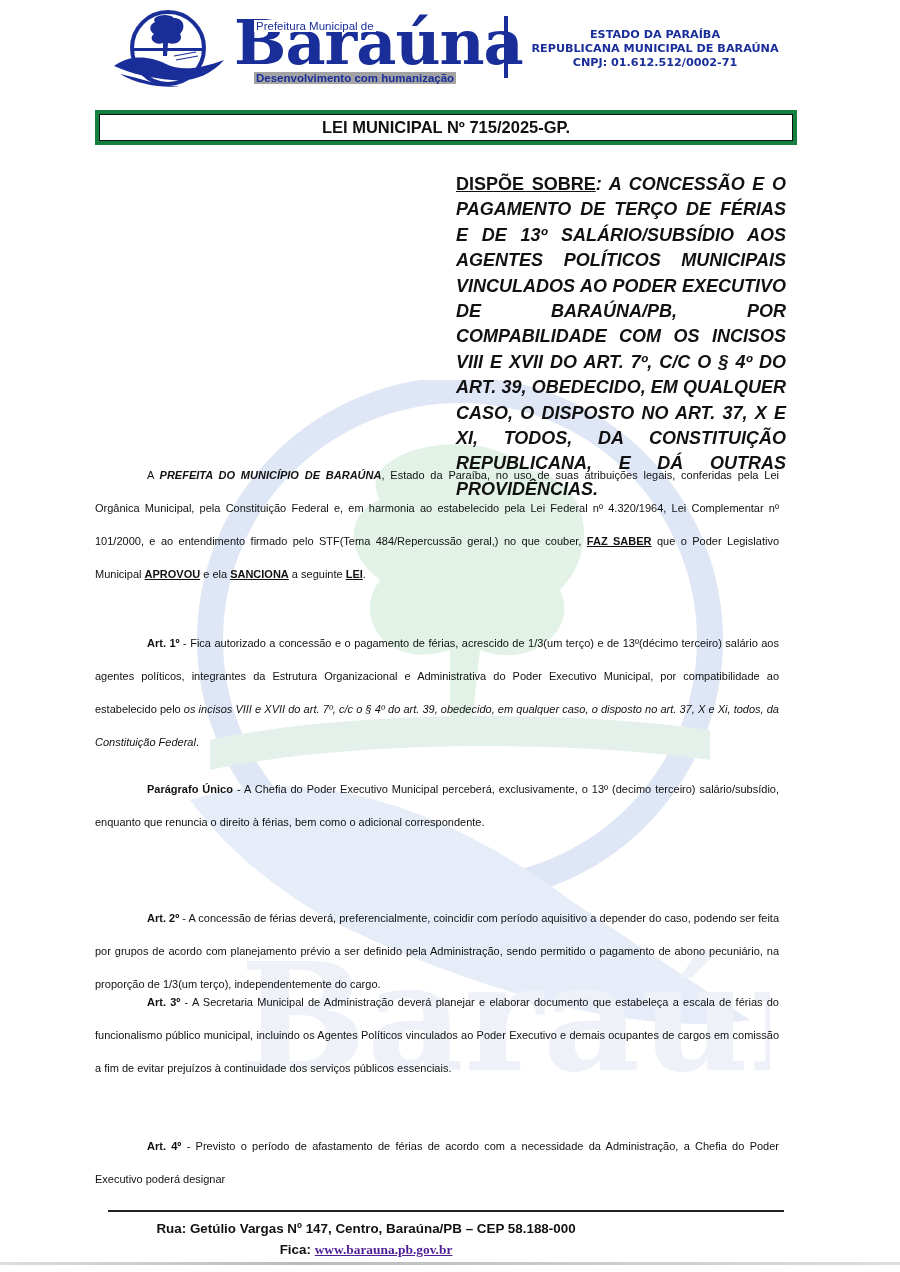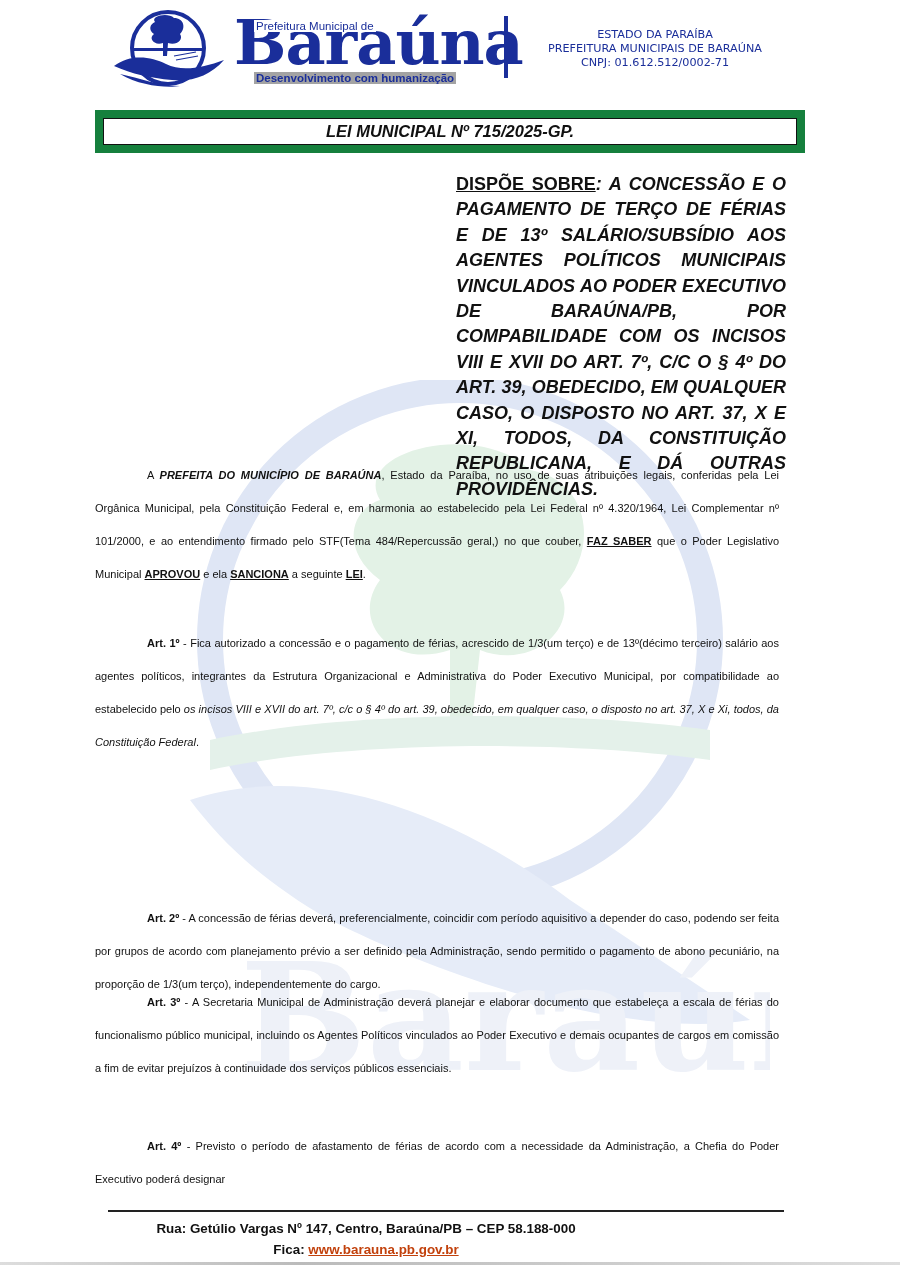--- a/index.html
+++ b/index.html
@@ -21,29 +21,29 @@
   .logo-text { position:absolute; left:124px; top:0; width:370px; height:86px; color:#1a2e9a; }
   .logo-pre { position:absolute; left:14px; top:10px; font-size:11.5px; color:#1a2e9a; }
   .logo-main {
     position:absolute; left:0; top:6px; font-family:"DejaVu Serif", "Liberation Serif", serif;
     font-size:62px; font-weight:bold; letter-spacing:-1px; color:#1a2e9a; line-height:1;
   }
   .logo-sub { position:absolute; left:20px; top:66px; font-size:11.5px; color:#1a2e9a; }
   .header-divider { position:absolute; left:394px; top:10px; width:4px; height:62px; background:#1a2e9a; }
   .header-right {
     position:absolute; left:400px; top:22px; width:290px; text-align:center;
-    color:#1a2e9a; font-weight:normal; font-size:11.2px; line-height:14px;
+    color:#1a2e9a; font-weight:bold; font-size:11.2px; line-height:14px;
     font-family:"DejaVu Sans", sans-serif;
   }
 
   
   .title-box {
     position:absolute; left:95px; top:110px; width:694px; height:27px;
-    border:8px solid #15803d; box-shadow: inset 0 0 0 1px #111;
-    display:flex; align-items:center; justify-content:center;font-style:italic;
+    border:4px solid #15803d; box-shadow: inset 0 0 0 1px #111;
+    display:flex; align-items:center; justify-content:center;
   }
   .title-box span { font-weight:bold; font-size:16.5px; font-family:"Liberation Sans", sans-serif; }
 
   
   .ementa {
     position:absolute; left:456px; top:172px; width:330px;
     font-size:18px; line-height:25.4px; font-weight:bold; font-style:italic;
     text-align:justify; text-align-last:left;
   }
   .ementa .lead { font-style:normal; text-decoration:underline; }
@@ -55,21 +55,21 @@
   }
   .indent { display:inline-block; width:52px; }
   b.u { text-decoration:underline; }
 
   
   .footer-line { position:absolute; left:108px; top:1210px; width:676px; height:2px; background:#222; }
   .footer {
     position:absolute; left:0; top:1218px; width:732px; text-align:center;
     font-size:13.4px; font-weight:bold; line-height:21px;
   }
-  .footer a { color:#c2410c; text-decoration:underline; }
+  .footer a { color:#4c1d95; text-decoration:underline;font-family:Liberation Serif, serif; }
   .bottom-edge { position:absolute; left:0; top:1262px; width:900px; height:3px; background:linear-gradient(90deg,#ddd,#bbb,#ccc,#ddd); }
 </style>
 </head>
 <body>
 
 <svg class="watermark" viewBox="0 0 620 760">
   <circle cx="310" cy="260" r="250" fill="none" stroke="#dfe6f5" stroke-width="26"></circle>
   <path d="M230 120 C200 70 330 40 380 90 C440 100 450 170 410 210 C430 250 380 290 330 270 L320 360 L300 360 L300 270 C240 290 200 240 230 200 C190 170 200 130 230 120 Z" fill="#e3f2e6"></path>
   <path d="M60 360 C200 330 420 330 560 350 L560 380 C420 360 200 360 60 390 Z" fill="#e4f1ea"></path>
   <path d="M40 420 C160 380 300 430 420 520 C480 560 540 600 600 640 C480 660 300 600 180 540 C110 500 70 460 40 420 Z" fill="#e6ecf8"></path>
@@ -88,41 +88,44 @@
       <path d="M64 48 L86 44 M66 52 L88 48" stroke="#1a2e9a" stroke-width="1.2"></path>
     </svg>
     <div class="logo-text">
       <span class="logo-main">Baraúna</span>
       <span class="logo-pre" style="left:20px;top:14px;background:#fff;padding:0 2px;">Prefeitura Municipal de</span>
       <span class="logo-sub" style="background:#a3a3a3;padding:0 2px;font-weight:bold;">Desenvolvimento com humanização</span>
     </div>
     <div class="header-divider"></div>
     <div class="header-right">
       <div>ESTADO DA PARAÍBA</div>
-      <div>PREFEITURA MUNICIPAIS DE BARAÚNA</div>
+      <div>REPUBLICANA MUNICIPAL DE BARAÚNA</div>
       <div>CNPJ: 01.612.512/0002-71</div>
     </div>
   </div>
 
   <div class="title-box">
     <span>LEI MUNICIPAL Nº 715/2025-GP.</span>
   </div>
 
   <div class="ementa">
     <span class="lead">DISPÕE SOBRE</span><span>: A CONCESSÃO E O PAGAMENTO DE TERÇO DE FÉRIAS E DE 13º SALÁRIO/SUBSÍDIO AOS AGENTES POLÍTICOS MUNICIPAIS VINCULADOS AO PODER EXECUTIVO DE BARAÚNA/PB, POR COMPABILIDADE COM OS INCISOS VIII E XVII DO ART. 7º, C/C O § 4º DO ART. 39, OBEDECIDO, EM QUALQUER CASO, O DISPOSTO NO ART. 37, X E XI, TODOS, DA CONSTITUIÇÃO REPUBLICANA, E DÁ OUTRAS PROVIDÊNCIAS.</span>
   </div>
 
   <div class="para" style="top:459px;">
     <span class="indent"></span><span>A </span><b><i>PREFEITA DO MUNICÍPIO DE BARAÚNA</i></b><span>, Estado da Paraíba, no uso de suas atribuições legais, conferidas pela Lei Orgânica Municipal, pela Constituição Federal e, em harmonia ao estabelecido pela Lei Federal nº 4.320/1964, Lei Complementar nº 101/2000, e ao entendimento firmado pelo STF(Tema 484/Repercussão geral,) no que couber, </span><b class="u">FAZ SABER</b><span> que o Poder Legislativo Municipal </span><b class="u">APROVOU</b><span> e ela </span><b class="u">SANCIONA</b><span> a seguinte </span><b class="u">LEI</b><span>.</span>
   </div>
 
   <div class="para" style="top:627px;">
     <span class="indent"></span><b>Art. 1º</b><span> - Fica autorizado a concessão e o pagamento de férias, acrescido de 1/3(um terço) e de 13º(décimo terceiro) salário aos agentes políticos, integrantes da Estrutura Organizacional e Administrativa do Poder Executivo Municipal, por compatibilidade ao estabelecido pelo </span><i>os incisos VIII e XVII do art. 7º, c/c o § 4º do art. 39, obedecido, em qualquer caso, o disposto no art. 37, X e Xi, todos, da Constituição Federal</i><span>.</span>
   </div>
 
+  <div class="para" style="top:773px;">
+    <span class="indent"></span><b>Parágrafo Único</b><span> - A Chefia do Poder Executivo Municipal perceberá, exclusivamente, o 13º (decimo terceiro) salário/subsídio, enquanto que renuncia o direito à férias, bem como o adicional correspondente.</span>
+  </div>
 
   <div class="para" style="top:867px;margin-top:35px;">
     <span class="indent"></span><b>Art. 2º</b><span> - A concessão de férias deverá, preferencialmente, coincidir com período aquisitivo a depender do caso, podendo ser feita por grupos de acordo com planejamento prévio a ser definido pela Administração, sendo permitido o pagamento de abono pecuniário, na proporção de 1/3(um terço), independentemente do cargo.</span>
   </div>
 
   <div class="para" style="top:986px;">
     <span class="indent"></span><b>Art. 3º</b><span> - A Secretaria Municipal de Administração deverá planejar e elaborar documento que estabeleça a escala de férias do funcionalismo público municipal, incluindo os Agentes Políticos vinculados ao Poder Executivo e demais ocupantes de cargos em comissão a fim de evitar prejuízos à continuidade dos serviços públicos essenciais.</span>
   </div>
 
   <div class="para" style="top:1130px;">

